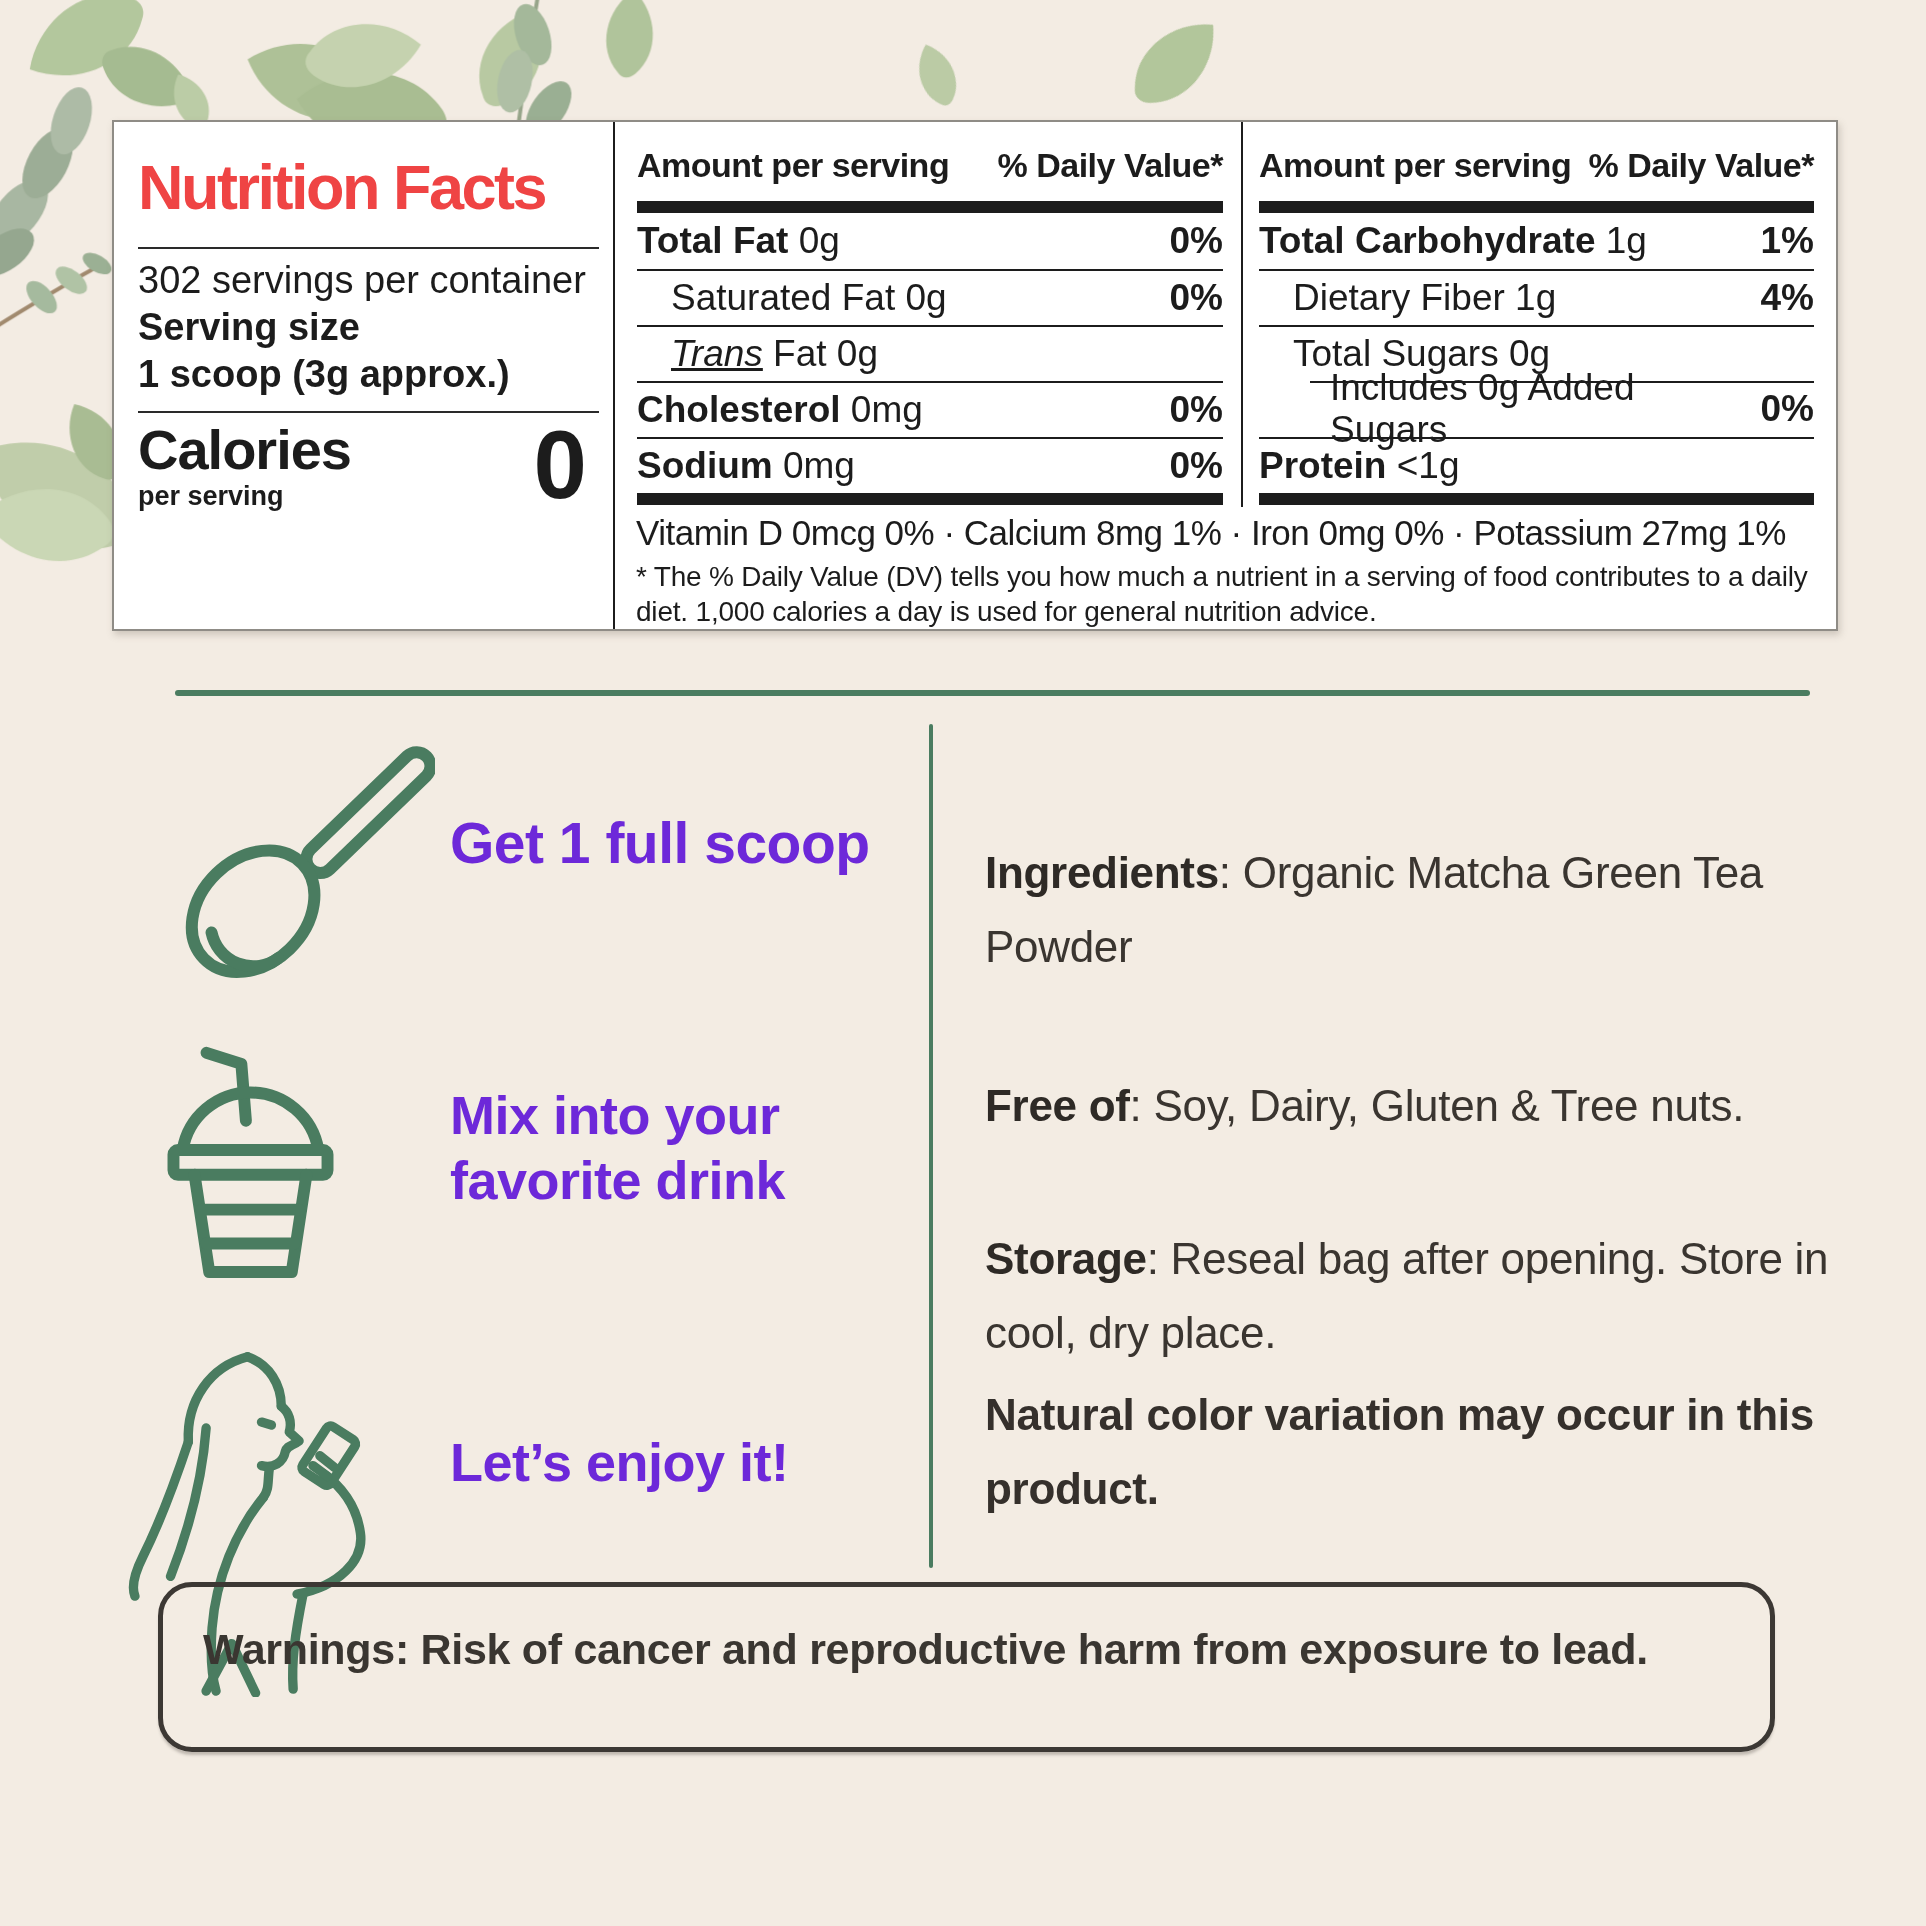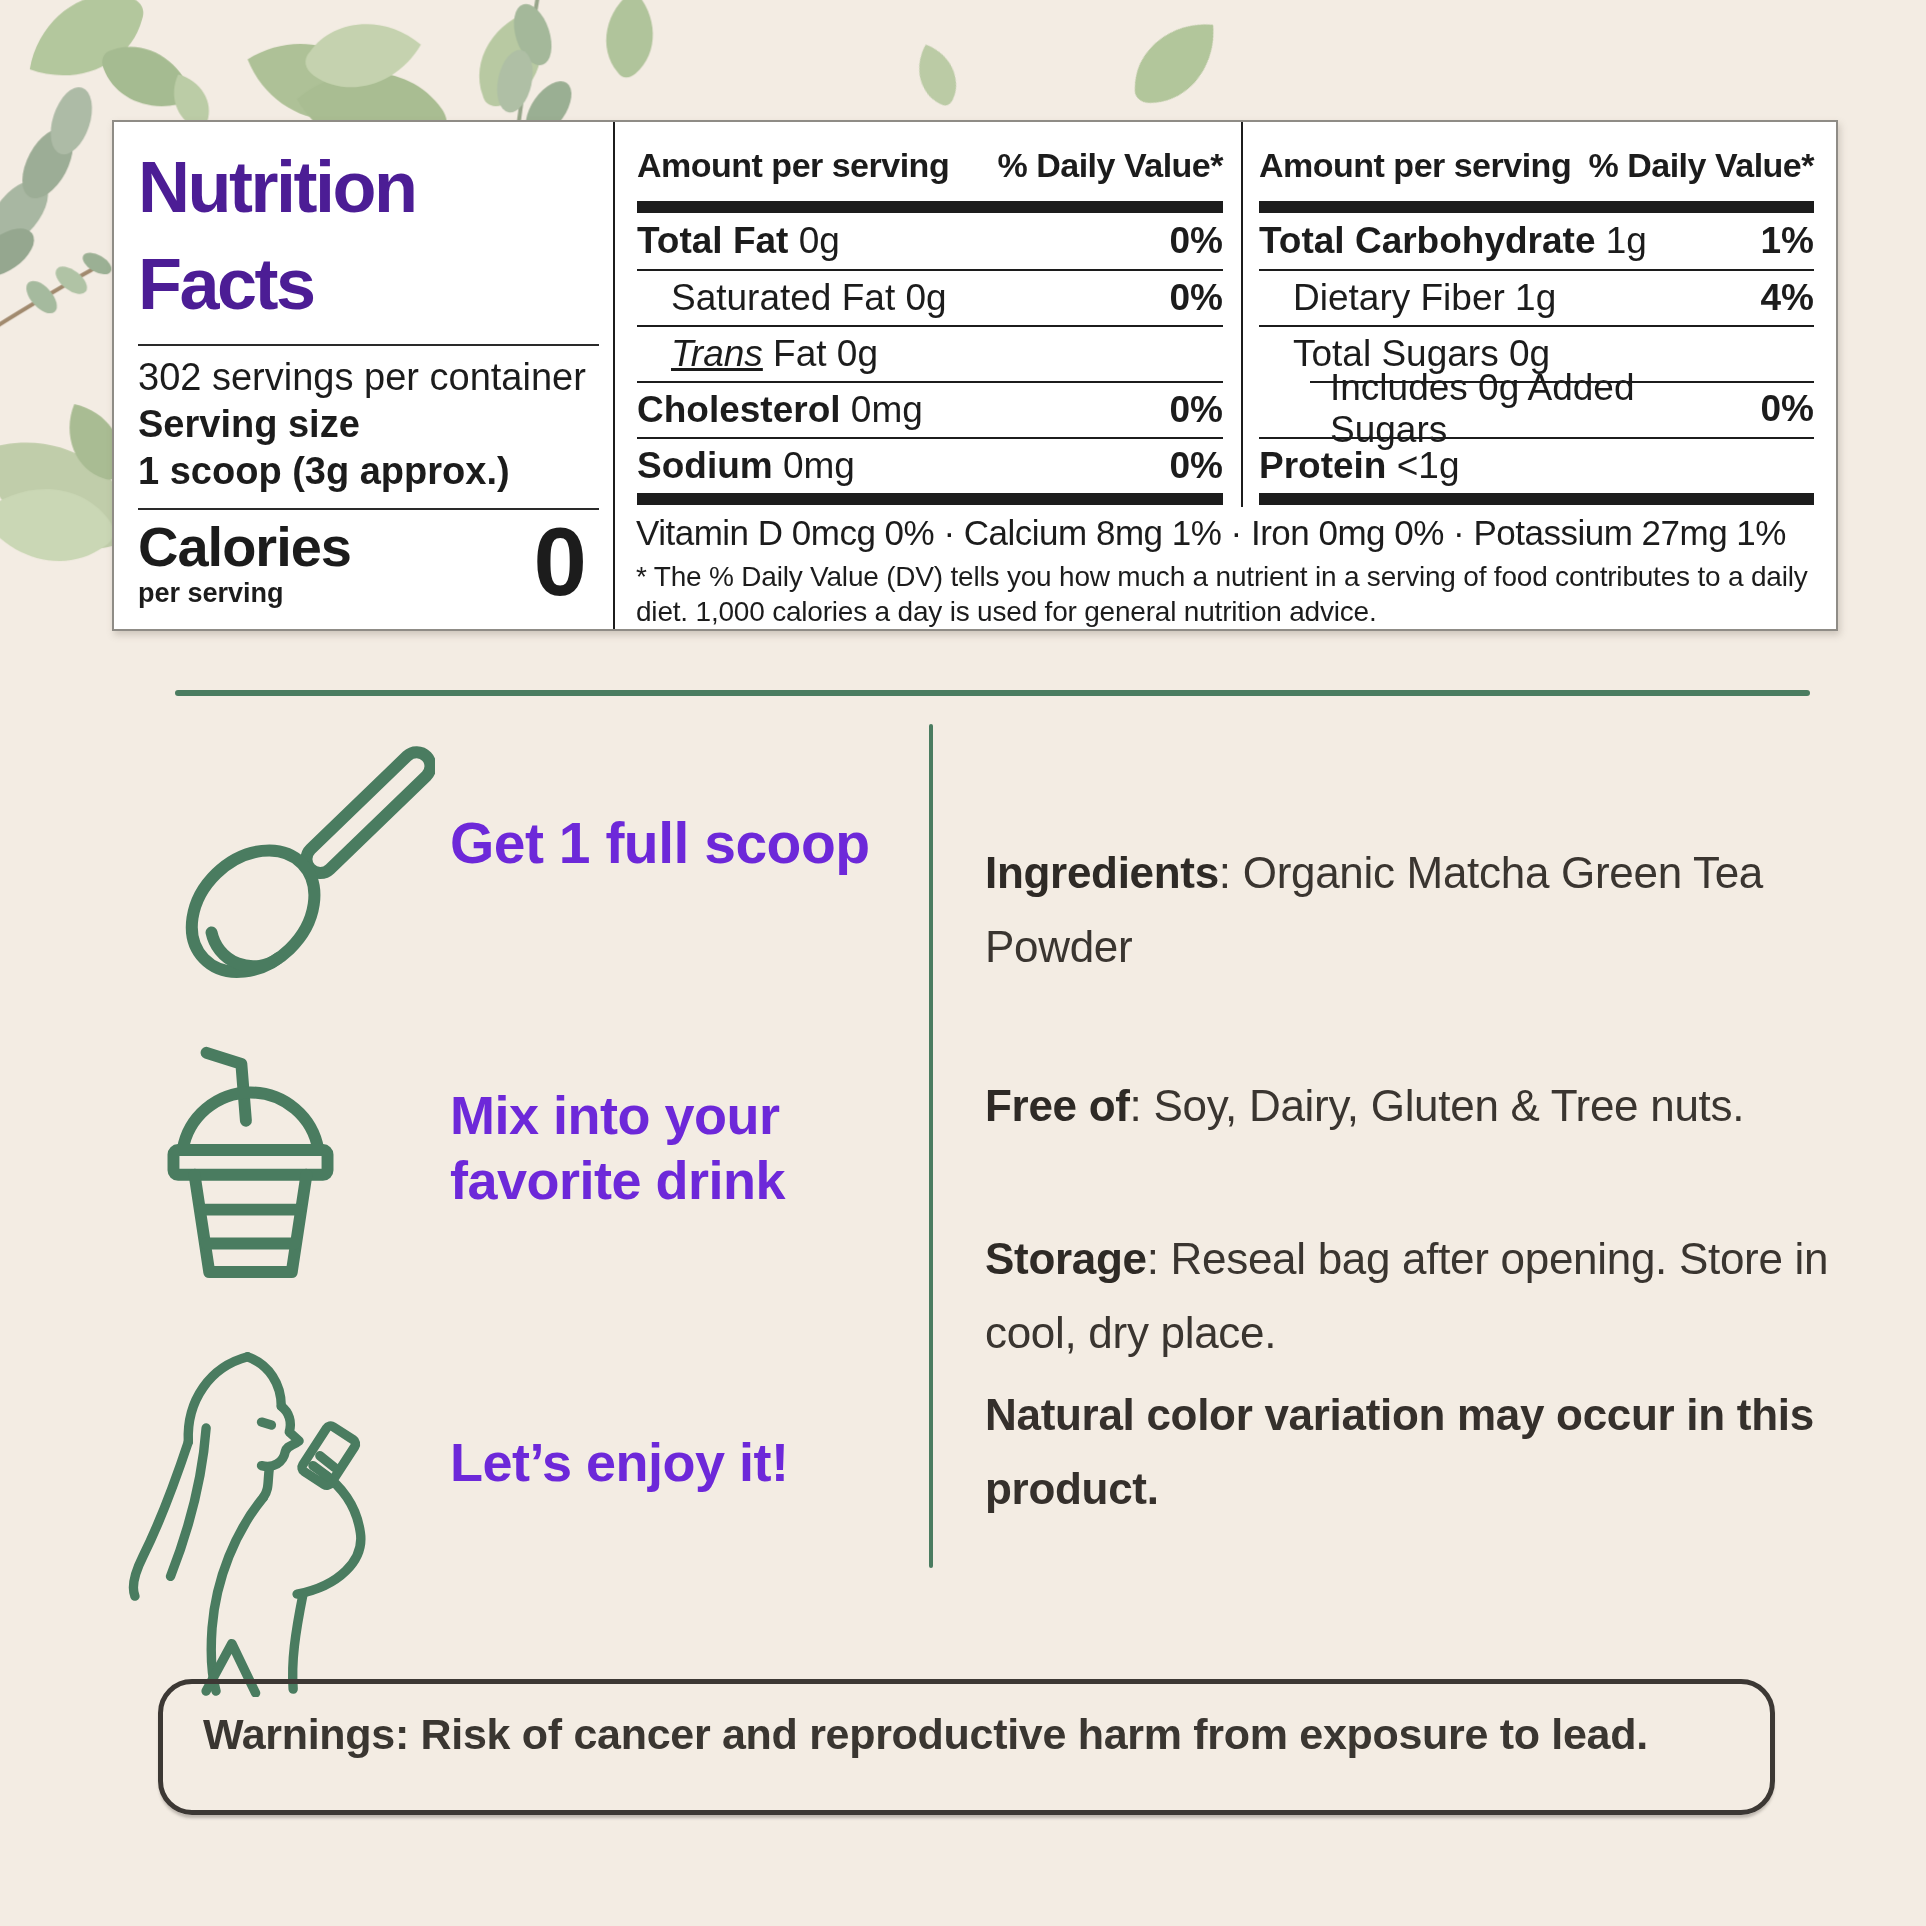--- a/index.html
+++ b/index.html
@@ -4,21 +4,21 @@
 <style>
   html,body{margin:0;padding:0;background:#f3ece3;}
   .canvas{position:relative;width:1927px;height:1927px;background:#f3ece3;overflow:hidden;
           font-family:"Liberation Sans","DejaVu Sans",sans-serif;color:#1c1c1c;}
   .leaves-svg{position:absolute;left:0;top:0;z-index:0;}
 
   
   .nfp{position:absolute;left:112px;top:120px;width:1726px;height:511px;background:#ffffff;
        border:2px solid #8f8c86;box-shadow:2px 4px 7px rgba(110,100,90,.28);z-index:2;box-sizing:border-box;}
   .col1{position:absolute;left:0;top:0;bottom:0;width:499px;box-sizing:border-box;padding:0 14px 0 24px;}
-  .nfp-title{font-size:72px;line-height:97px;font-weight:700;letter-spacing:-2.5px;margin:17px 0 0;width:465px;color:#4c1d95;}
+  .nfp-title{font-size:63px;line-height:97px;font-weight:700;letter-spacing:-2.5px;margin:17px 0 0;width:465px;color:#ef4444;}
   .rule{height:2px;background:#2a2a2a;border:0;margin:0;}
   .rule1{margin-top:11px;}
   .rule2{margin-top:13px;}
   .servings{font-size:38px;line-height:48px;margin-top:7px;}
   .ssl,.ssv{font-size:38px;line-height:47px;font-weight:700;}
   .cal-row{display:flex;justify-content:space-between;margin-top:9px;padding-right:12px;}
   .cal-label{font-size:56px;line-height:55px;font-weight:700;letter-spacing:-1px;}
   .cal-sub{font-size:27px;line-height:30px;font-weight:700;margin-top:4px;}
   .cal-val{font-size:96px;line-height:85px;font-weight:700;}
 
@@ -51,22 +51,22 @@
   .cap2{left:450px;top:1083px;font-size:54px;line-height:65px;width:416px;}
   .cap3{left:450px;top:1434px;font-size:54px;line-height:57px;}
   .info-p{position:absolute;left:985px;width:871px;font-size:44px;line-height:74px;color:#3a3530;z-index:1;letter-spacing:-0.3px;}
   .info-p .lbl{font-weight:700;color:#2e2a26;}
   .p-ingredients{top:792px;}
   .p-freeof{top:1025px;}
   .p-storage{top:1178px;}
   .p-note{top:1334px;font-weight:700;color:#35302c;}
 
   
-  .warnbox{position:absolute;left:158px;top:1679px;width:1617px;height:136px;border:5px solid #3c3834;border-radius:34px;
-           box-sizing:border-box;padding:10px 40px 0;z-index:1;box-shadow:0 4px 3px -1px rgba(70,62,55,.3);}
+  .warnbox{position:absolute;left:158px;top:1582px;width:1617px;height:170px;border:5px solid #3c3834;border-radius:34px;
+           box-sizing:border-box;padding:22px 40px 0;z-index:1;box-shadow:0 4px 3px -1px rgba(70,62,55,.3);}
   .warnline{font-size:43px;line-height:81px;font-weight:700;color:#3a3631;letter-spacing:-0.3px;}
   .warnline .wlbl{font-weight:800;}
 </style>
 </head>
 <body>
 
 <div class="canvas">
 
   <svg class="leaves-svg" width="1927" height="1927" viewBox="0 0 1946 1946" aria-hidden="true">
     <defs>

